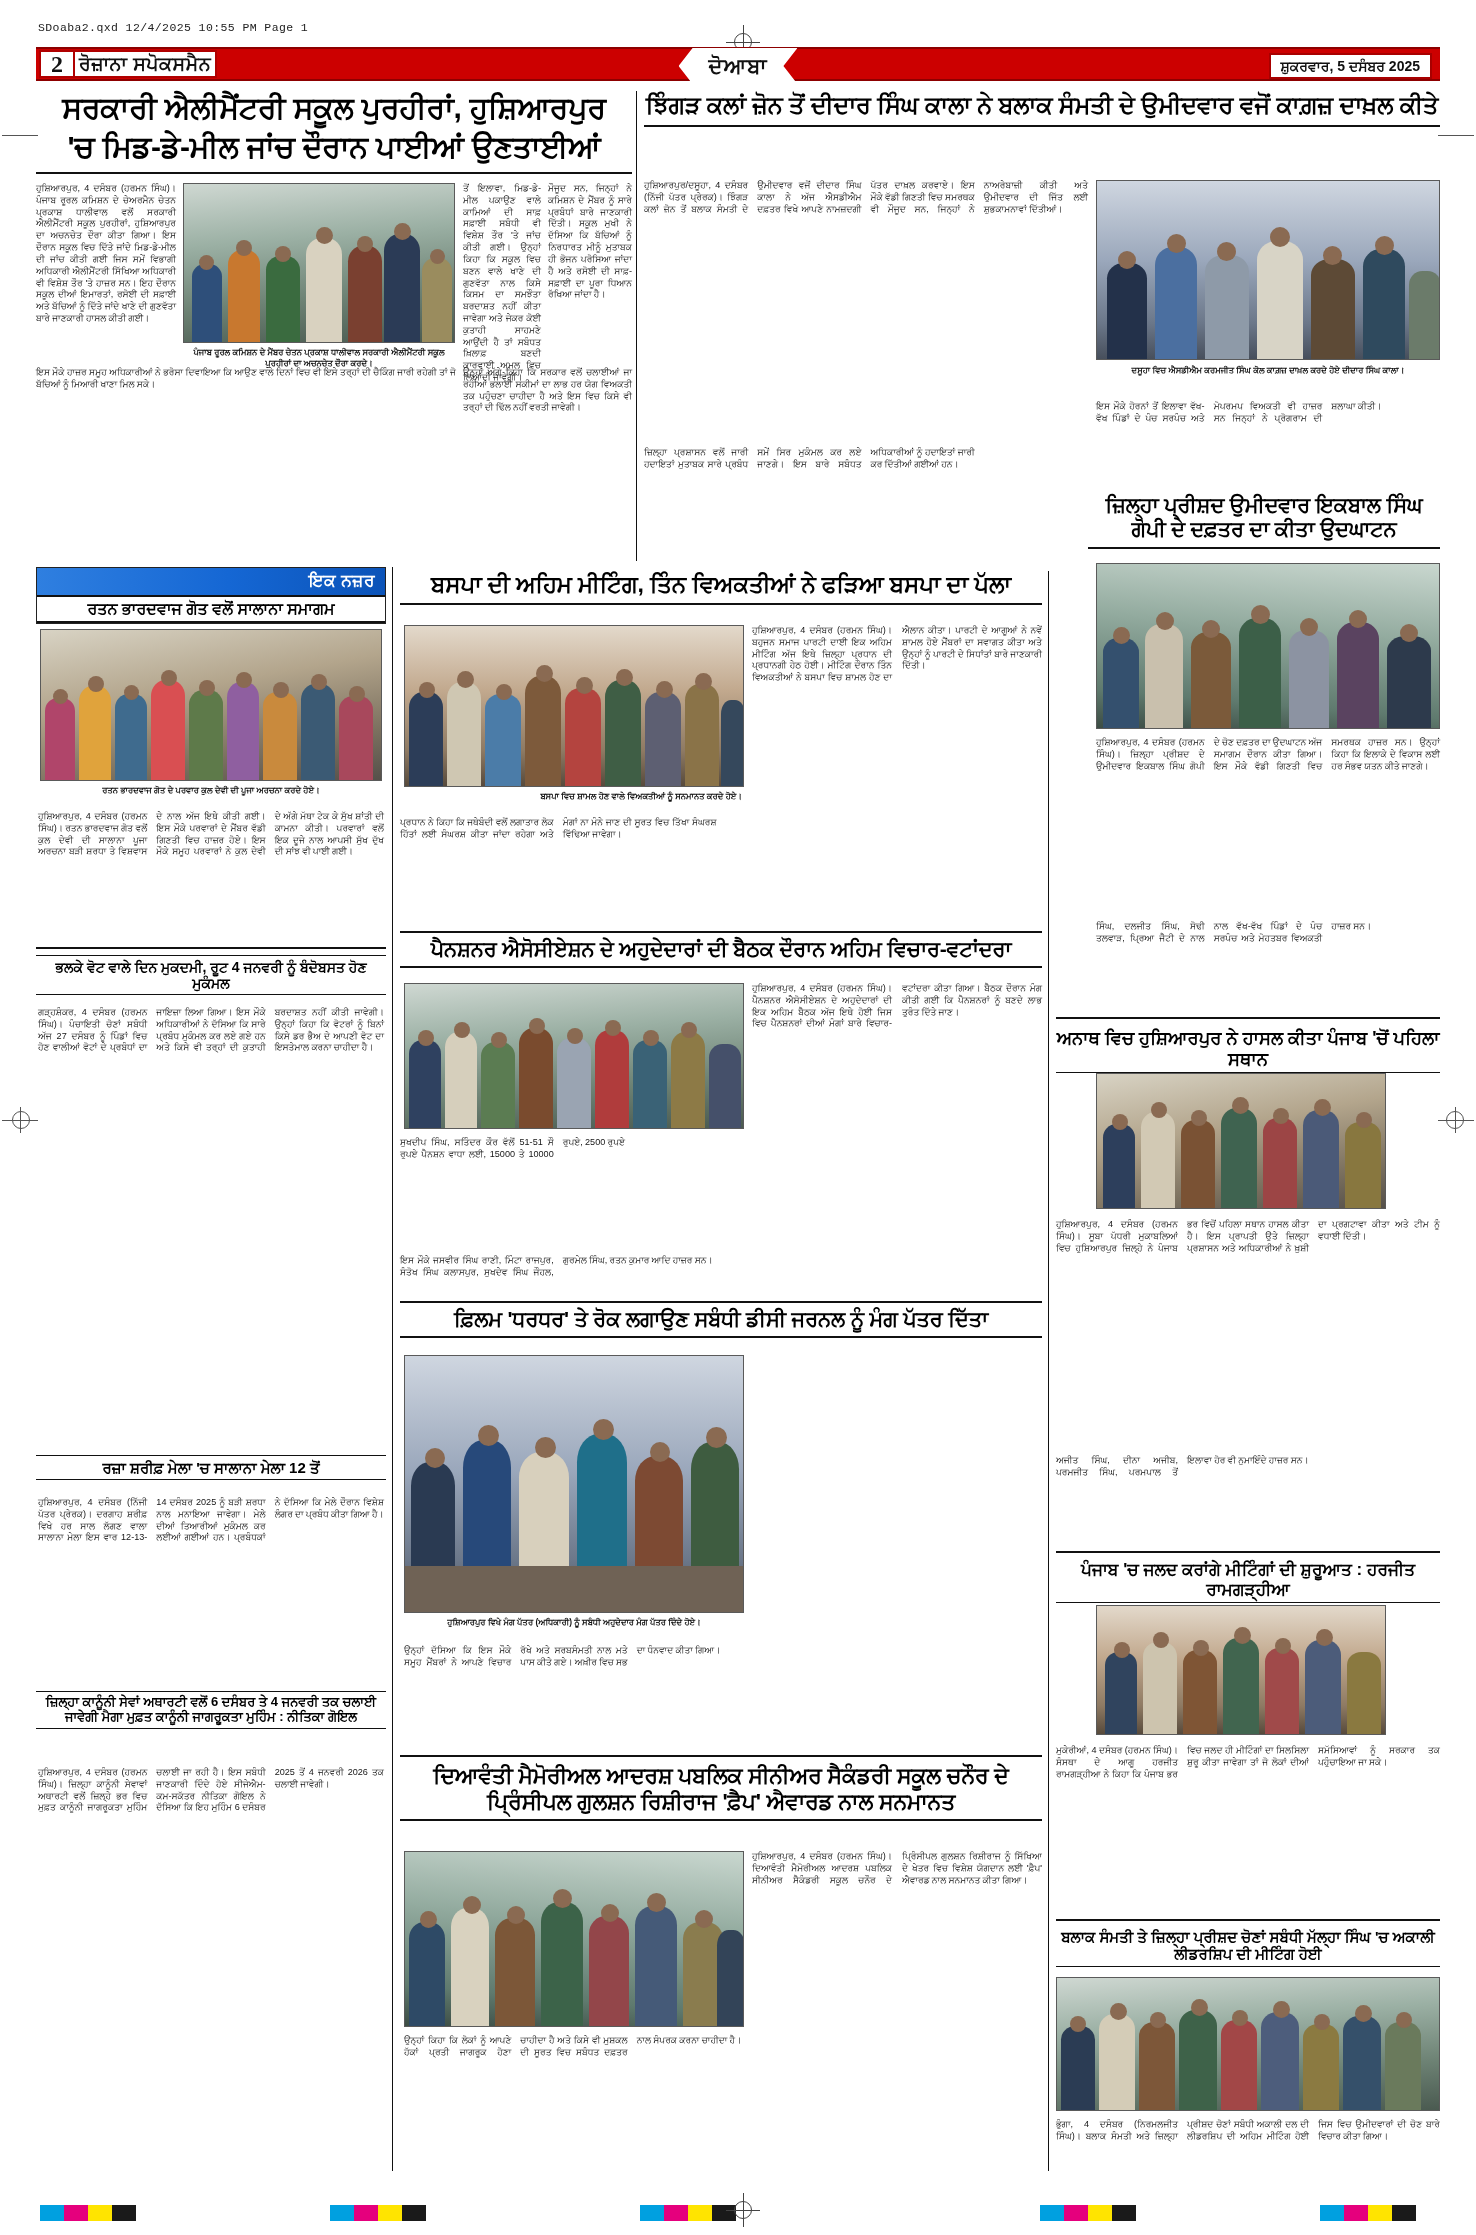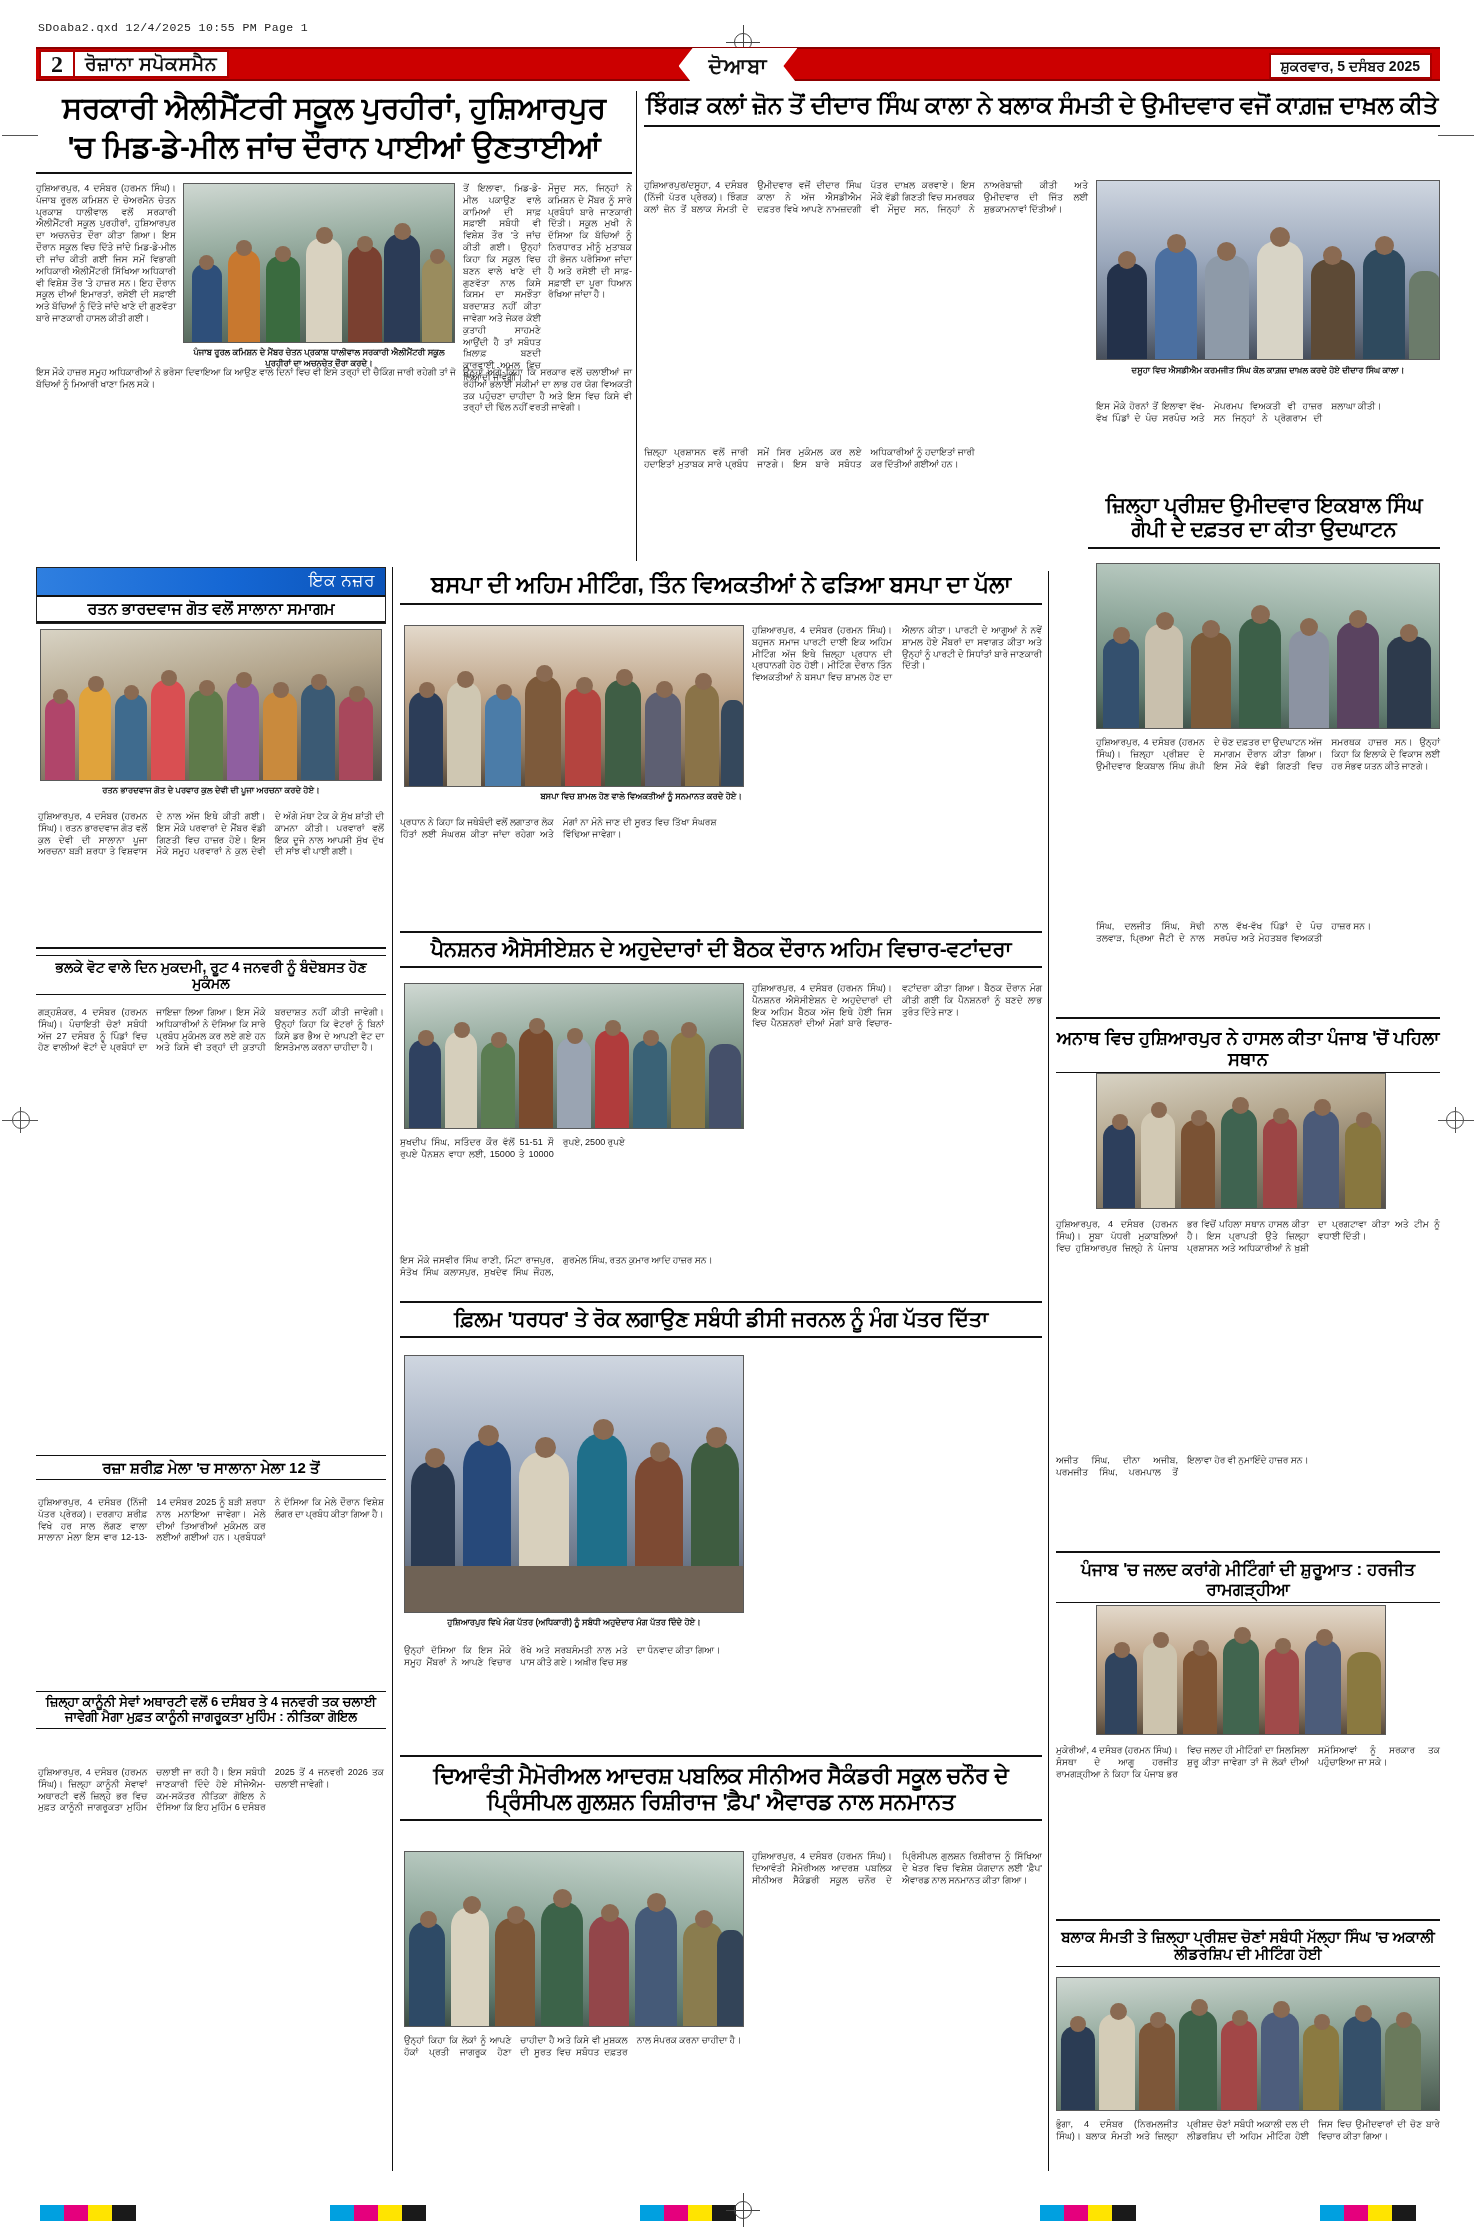--- a/index.html
+++ b/index.html
@@ -68,21 +68,21 @@
     margin-left:3px; background:#fff; border:2px solid #b00000;
   }
   .page-num {
     width:34px; display:flex; align-items:center; justify-content:center;
     font-family:"Liberation Serif", serif;
     font-weight:bold; font-size:24px; color:#111;
     border-right:2px solid #b00000;
     background:#fff;
   }
   .mast-name {
-    padding:0 10px; display:flex; align-items:center;
+    padding:0 4px; display:flex; align-items:center;
     font-size:19px; font-weight:bold; color:#111;
     letter-spacing:.5px; white-space:nowrap;
   }
   .mast-center {
     position:absolute; left:50%; transform:translateX(-50%);
     top:-1px; height:36px;
     background:#fff;
     padding:0 30px;
     display:flex; align-items:center; justify-content:center;
     clip-path: polygon(14px 0, 100% 0, calc(100% - 14px) 50%, 100% 100%, 14px 100%, 0 50%);
@@ -124,21 +124,21 @@
   .photo .fig {
     position:absolute; bottom:0; border-radius:42% 42% 0 0 / 16% 16% 0 0;
   }
   .photo .head {
     position:absolute; border-radius:50%; background:#8a6a52;
   }
 
   
   .ik-nazar {
     background:linear-gradient(90deg,#2f7fe0 0%, #1567d4 55%, #0b53b8 100%);
-    color:#fff; text-align:right; font-weight:normal; font-size:17px;
+    color:#fff; text-align:right; font-weight:bold; font-size:17px;
     padding:3px 10px 4px 12px; letter-spacing:.5px;
   }
   .ik-box { border:1px solid #222; }
   .sub-hl-line {
     text-align:center; font-weight:bold; line-height:1.15;
     border-top:1.5px solid #111; border-bottom:1.5px solid #111;
     padding:3px 0;
   }
 
   

